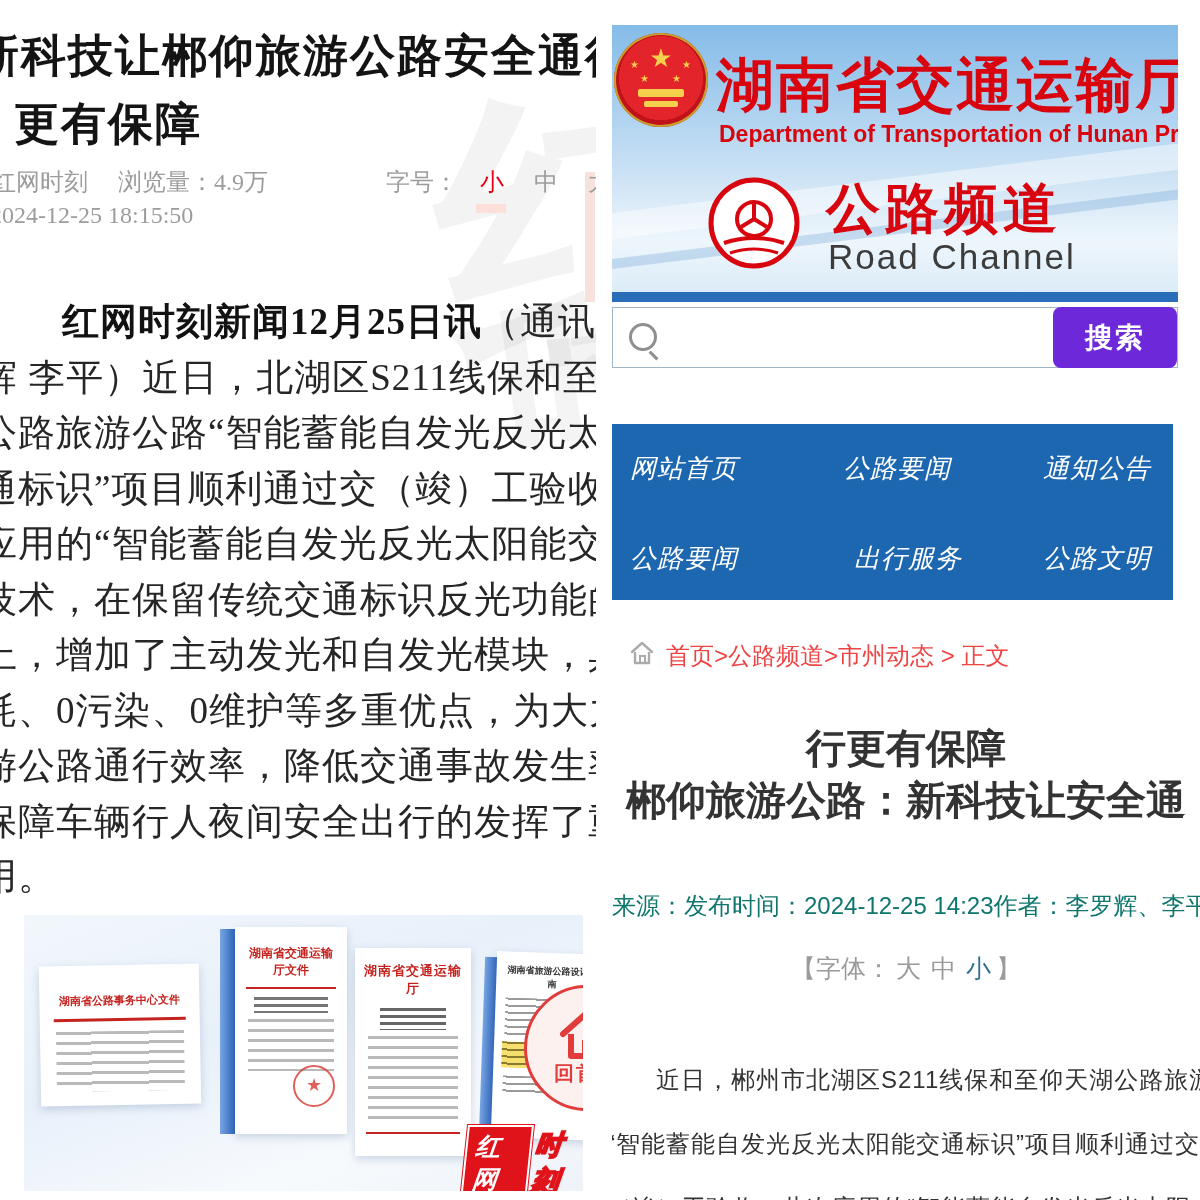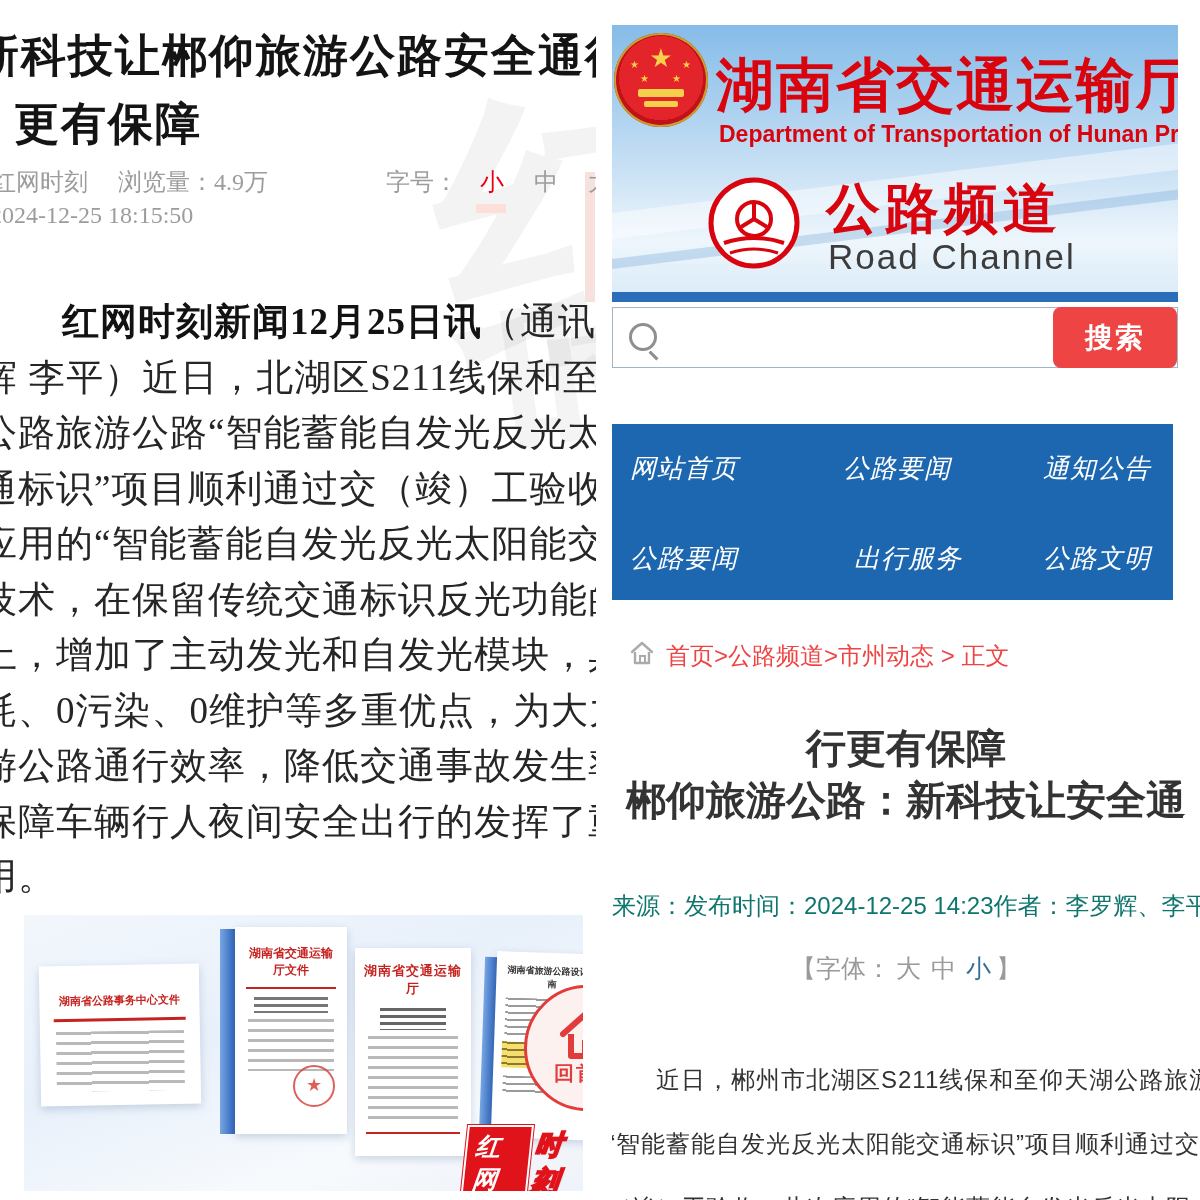--- a/index.html
+++ b/index.html
@@ -98,21 +98,21 @@
   .ch-en{position:absolute;left:216px;top:212px;font-size:35px;color:#3c3c3c;letter-spacing:2px;white-space:nowrap;}
   .searchrow{position:absolute;left:0;top:307px;width:568px;height:61px;}
   .sbox{position:absolute;left:0;top:0;width:566px;height:61px;background:#fff;border:1px solid #9fb6c9;
       box-sizing:border-box;}
   .sinput{position:absolute;left:56px;top:0;width:370px;height:59px;border:none;outline:none;
       font-size:26px;color:#4a4a4a;font-family:"Liberation Sans",sans-serif;background:transparent;}
   .sinput::placeholder{color:#4a4a4a;opacity:1;}
   .mag{position:absolute;left:16px;top:15px;width:22px;height:22px;border:3px solid #8f8f8f;border-radius:50%;}
   .mag::after{content:"";position:absolute;left:20px;top:24px;width:3px;height:11px;background:#8f8f8f;
       transform:rotate(-45deg);}
-  .sbtn{position:absolute;left:441px;top:0;width:124px;height:61px;background:#ef4444;border:none;
+  .sbtn{position:absolute;left:441px;top:0;width:124px;height:61px;background:#6d28d9;border:none;
       border-radius:8px;color:#fff;font-size:28px;font-weight:700;letter-spacing:2px;
       font-family:"Liberation Sans",sans-serif;cursor:pointer;}
   .nav{position:absolute;left:0;top:424px;width:561px;height:176px;background:#1d67b0;}
   .nav-item{position:absolute;color:#fff;font-size:26px;letter-spacing:1px;text-decoration:none;
       white-space:nowrap;cursor:pointer;font-style:italic;}
   .nav div:nth-child(1) .nav-item{left:18px;top:27px;}
   .nav div:nth-child(2) .nav-item{left:231px;top:27px;}
   .nav div:nth-child(3) .nav-item{left:431px;top:27px;}
   .nav div:nth-child(4) .nav-item{left:18px;top:117px;}
   .nav div:nth-child(5) .nav-item{left:231px;top:117px;margin-left:11px;}

